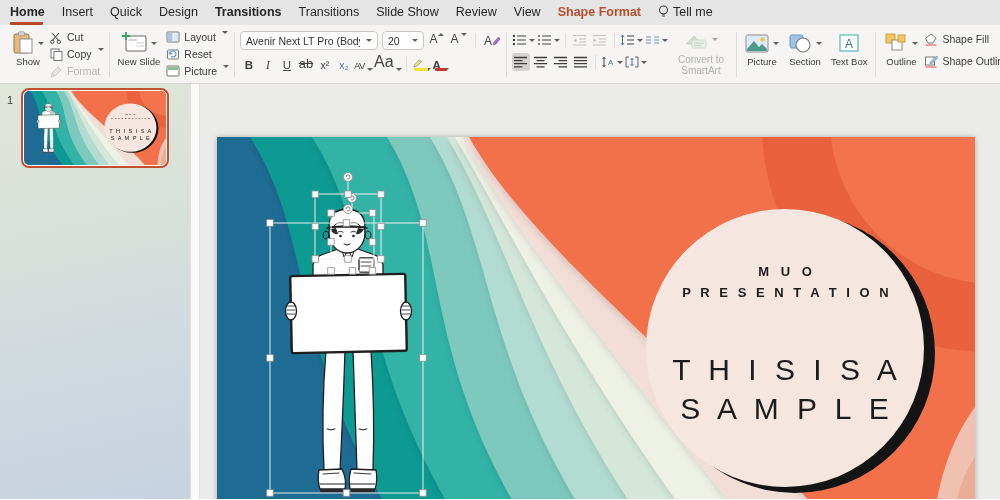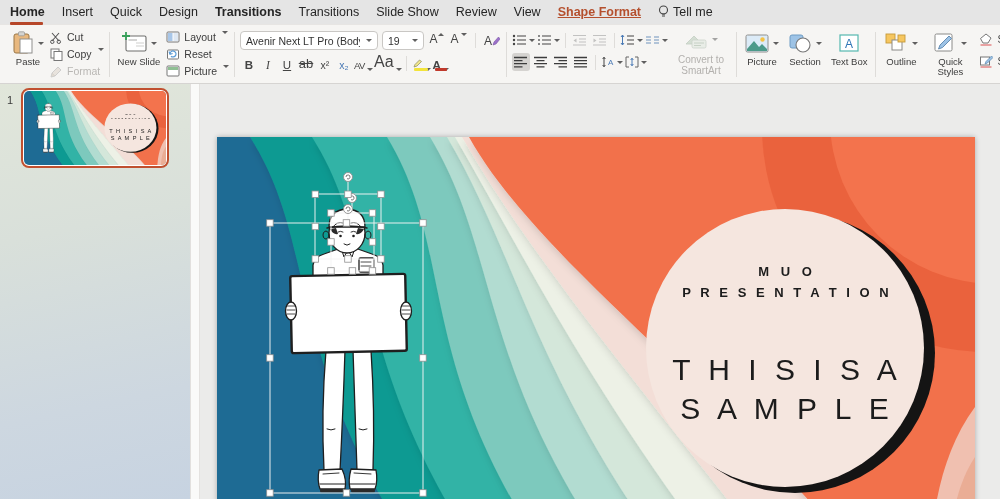--- a/index.html
+++ b/index.html
@@ -11,21 +11,21 @@
   }
   
   .menubar {
     height:25px; background:#e5e5e5; border-bottom:1px solid #e7e5e3;
     display:flex; align-items:center; gap:17px; padding-left:10px;
     font-size:12.5px; color:#262626; white-space:nowrap;
   }
   .mitem { position:relative; height:25px; display:flex; align-items:center; cursor:default; }
   .mitem.active { font-weight:bold; }
   .mitem.active::after { content:""; position:absolute; left:0; right:2px; bottom:0; height:3px; background:#b7472a; border-radius:1px; }
-  .mitem.hl { color:#b5502e; font-weight:600;text-decoration:underline; }
+  .mitem.hl { color:#b5502e; font-weight:600; }
   .mitem .bulb { margin-right:4px; }
   
   .ribbon {
     height:59px; background:#f6f5f3; border-bottom:1px solid #d6d4d2;
     display:flex; align-items:stretch; padding:3px 0 2px 6px; overflow:hidden;
   }
   .rgroup { display:flex; align-items:flex-start; padding:1px 3px; gap:3px; flex:none; }
   .vdiv { width:1px; background:#dedcd9; margin:4px 2px; align-self:stretch; flex:none; }
   .vdiv-s { width:1px; background:#dedcd9; height:15px; margin:0 3px; flex:none; }
   .bigbtn { display:flex; flex-direction:column; align-items:center; gap:1px; padding:1px 3px; font-size:9.5px; color:#3c3c3c; text-align:center; line-height:1.05; cursor:default; }
@@ -120,21 +120,21 @@
   <div class="rgroup">
     <div class="bigbtn">
       <div class="iconrow">
         <svg width="22" height="24" viewBox="0 0 22 24">
           <rect x="2" y="3" width="15" height="19" rx="2" fill="#e8b87f" stroke="#9a7747" stroke-width="1"></rect>
           <rect x="6.5" y="0.8" width="6" height="4" rx="1" fill="#d4d4d2" stroke="#9a9a98" stroke-width=".8"></rect>
           <rect x="8" y="8" width="12" height="14" fill="#fff" stroke="#8f8f8d" stroke-width="1"></rect>
         </svg>
         <span class="chev"></span>
       </div>
-      <div class="biglabel">Paste</div>
+      <div class="biglabel">Show</div>
     </div>
     <div class="stack">
       <div class="srow">
         <svg width="13" height="13" viewBox="0 0 13 13">
             <path d="M2 2 L9 10 M9 2 L2 10" stroke="#555" stroke-width="1.1" fill="none"></path>
             <circle cx="2.3" cy="10.8" r="1.7" fill="none" stroke="#555" stroke-width="1"></circle>
             <circle cx="8.8" cy="10.8" r="1.7" fill="none" stroke="#555" stroke-width="1"></circle>
           </svg>
         <span>Cut</span>
       </div>
@@ -203,21 +203,21 @@
   <div class="vdiv"></div>
 
   <div class="rgroup">
     <div class="tworow">
       <div class="trow" style="gap:4px">
         <div class="combo" style="width:138px">
           <span style="overflow:hidden;white-space:nowrap">Avenir Next LT Pro (Body)</span>
           <span class="chev"></span>
         </div>
         <div class="combo" style="width:42px">
-          <span>19</span>
+          <span>20</span>
           <span class="chev"></span>
         </div>
         <div class="iconbtn grow-shrink">
           <span>A</span>
             <span class="chevu car"></span>
         </div>
         <div class="iconbtn grow-shrink">
           <span>A</span>
             <span class="chev car"></span>
         </div>
@@ -419,30 +419,20 @@
     <div class="bigbtn">
       <div class="iconrow">
         <svg width="24" height="22" viewBox="0 0 24 22">
           <rect x="2" y="2" width="9" height="9" fill="#f6c65f" stroke="#c69a3a" stroke-width=".9"></rect>
           <rect x="8" y="8" width="10" height="10" fill="#fff" stroke="#8a8a88" stroke-width="1"></rect>
           <rect x="14" y="3" width="7" height="7" fill="#f6c65f" stroke="#c69a3a" stroke-width=".9"></rect>
         </svg>
         <span class="chev"></span>
       </div>
       <div class="biglabel">Outline</div>
-    </div>
-    <div class="bigbtn">
-      <div class="iconrow">
-        <svg width="24" height="22" viewBox="0 0 24 22">
-          <rect x="2" y="2" width="17" height="17" rx="1.5" fill="#fff" stroke="#8a8a88" stroke-width="1"></rect>
-          <path d="M16 4 L7 13 L5.5 17 L9.5 15.5 L18.5 6.5 Z" fill="#9dc3e6" stroke="#5b86ad" stroke-width=".9"></path>
-        </svg>
-        <span class="chev"></span>
-      </div>
-      <div class="biglabel">Quick Styles</div>
     </div>
     <div class="stack" style="padding-top:4px;gap:6px">
       <div class="srow">
         <svg width="14" height="13" viewBox="0 0 14 13">
             <path d="M7 1 L12 5 L9 10 L4 10 L1.5 5.5 Z" fill="#fff" stroke="#777" stroke-width="1"></path>
             <rect x="1.5" y="11" width="11" height="2" fill="#e8a2a2"></rect>
           </svg>
         <span>Shape Fill</span>
 
       </div>

